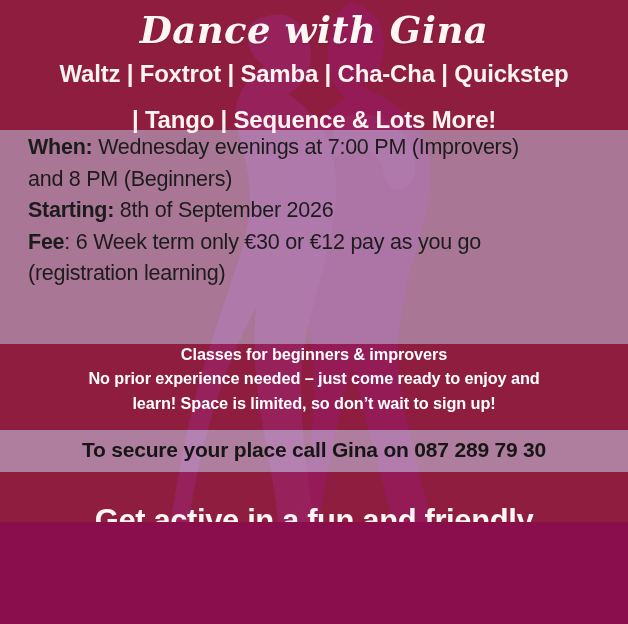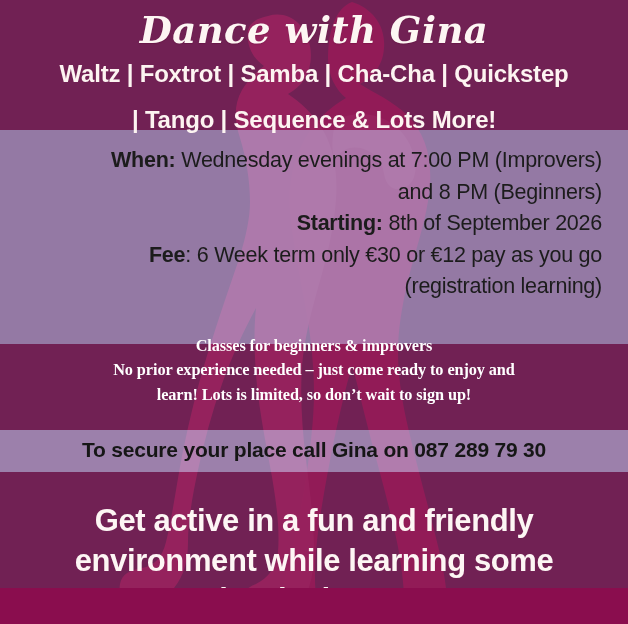--- a/index.html
+++ b/index.html
@@ -4,23 +4,23 @@
 <style>
   * { margin:0; padding:0; box-sizing:border-box; }
   html,body { width:628px; height:624px; }
   body {
     font-family:"Liberation Sans", sans-serif;
     background:#8a0d4e;
     overflow:hidden;
   }
   #poster {
     position:relative;
-    width:628px; height:588px;
+    width:628px; height:522px;
     overflow:hidden;
-    background:#0f766e;
+    background:#a16207;
   }
   
   #silhouette {
     position:absolute;
     left:0; top:0;
     width:628px; height:624px;
     z-index:0;
     pointer-events:none;
   }
   
@@ -63,33 +63,33 @@
     font-weight:bold;
     color:#fdf4f1;
     line-height:1.30;
     letter-spacing:-0.2px;
     margin-top:9px;
   }
   .styles-line.second { margin-top:15px; }
 
   #details-text {
     top:130px; height:214px;
-    text-align:right;
-    padding:15px 26px 0 28px;
+    text-align:left;
+    padding:2px 26px 0 28px;
     border-radius:17px;
   }
   .detail-row {
     font-size:21.5px;
     color:#1c1c1c;
     line-height:1.47;
     letter-spacing:-0.25px;
   }
   .detail-label { font-weight:bold; }
 
-  #classes-text { top:324px; height:86px; padding:10px 20px 0;font-family:Liberation Serif, serif; }
+  #classes-text { top:332px; height:86px; padding:10px 20px 0; }
   .classes-line {
     font-size:16.3px;
     font-weight:bold;
     color:#ffffff;
     line-height:1.50;
     letter-spacing:-0.1px;
   }
 
   #phone-text { top:430px; height:42px; padding:8px 16px 0; }
   #phone-line {
@@ -232,21 +232,21 @@
       <span class="detail-label">Fee</span><span>: 6 Week term only €30 or €12 pay as you go</span>
     </div>
     <div class="detail-row">
       <span>(registration learning)</span>
     </div>
   </div>
 
   <div class="layer" id="classes-text">
     <div class="classes-line">Classes for beginners &amp; improvers</div>
     <div class="classes-line">No prior experience needed – just come ready to enjoy and</div>
-    <div class="classes-line">learn! Lots is limited, so don’t wait to sign up!</div>
+    <div class="classes-line">learn! Space is limited, so don’t wait to sign up!</div>
   </div>
 
   <div class="layer" id="phone-text">
     <div id="phone-line">To secure your place call Gina on 087 289 79 30</div>
   </div>
 
   <div class="layer" id="footer-text">
     <div id="footer-line">Get active in a fun and friendly environment while learning some classic dances!</div>
   </div>
 

